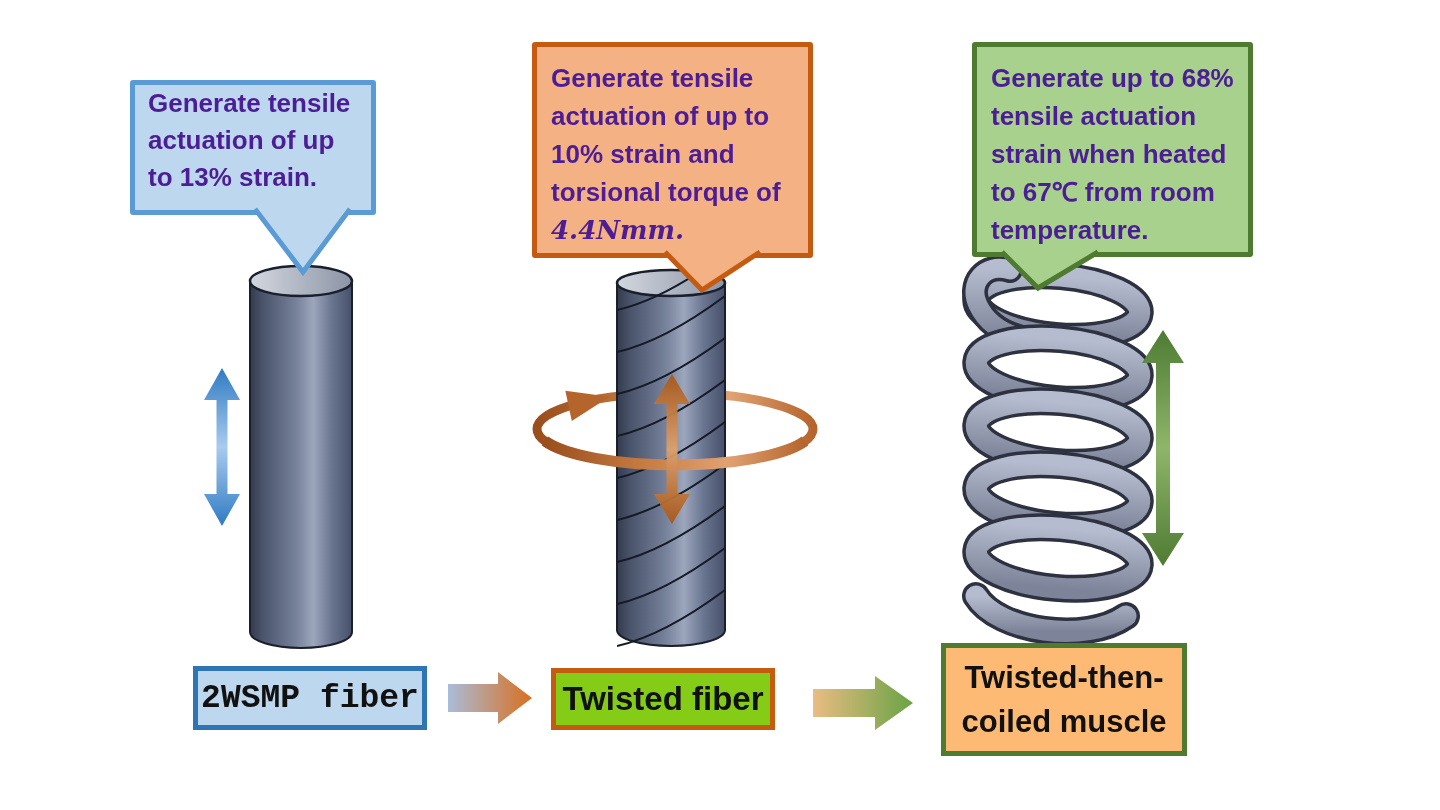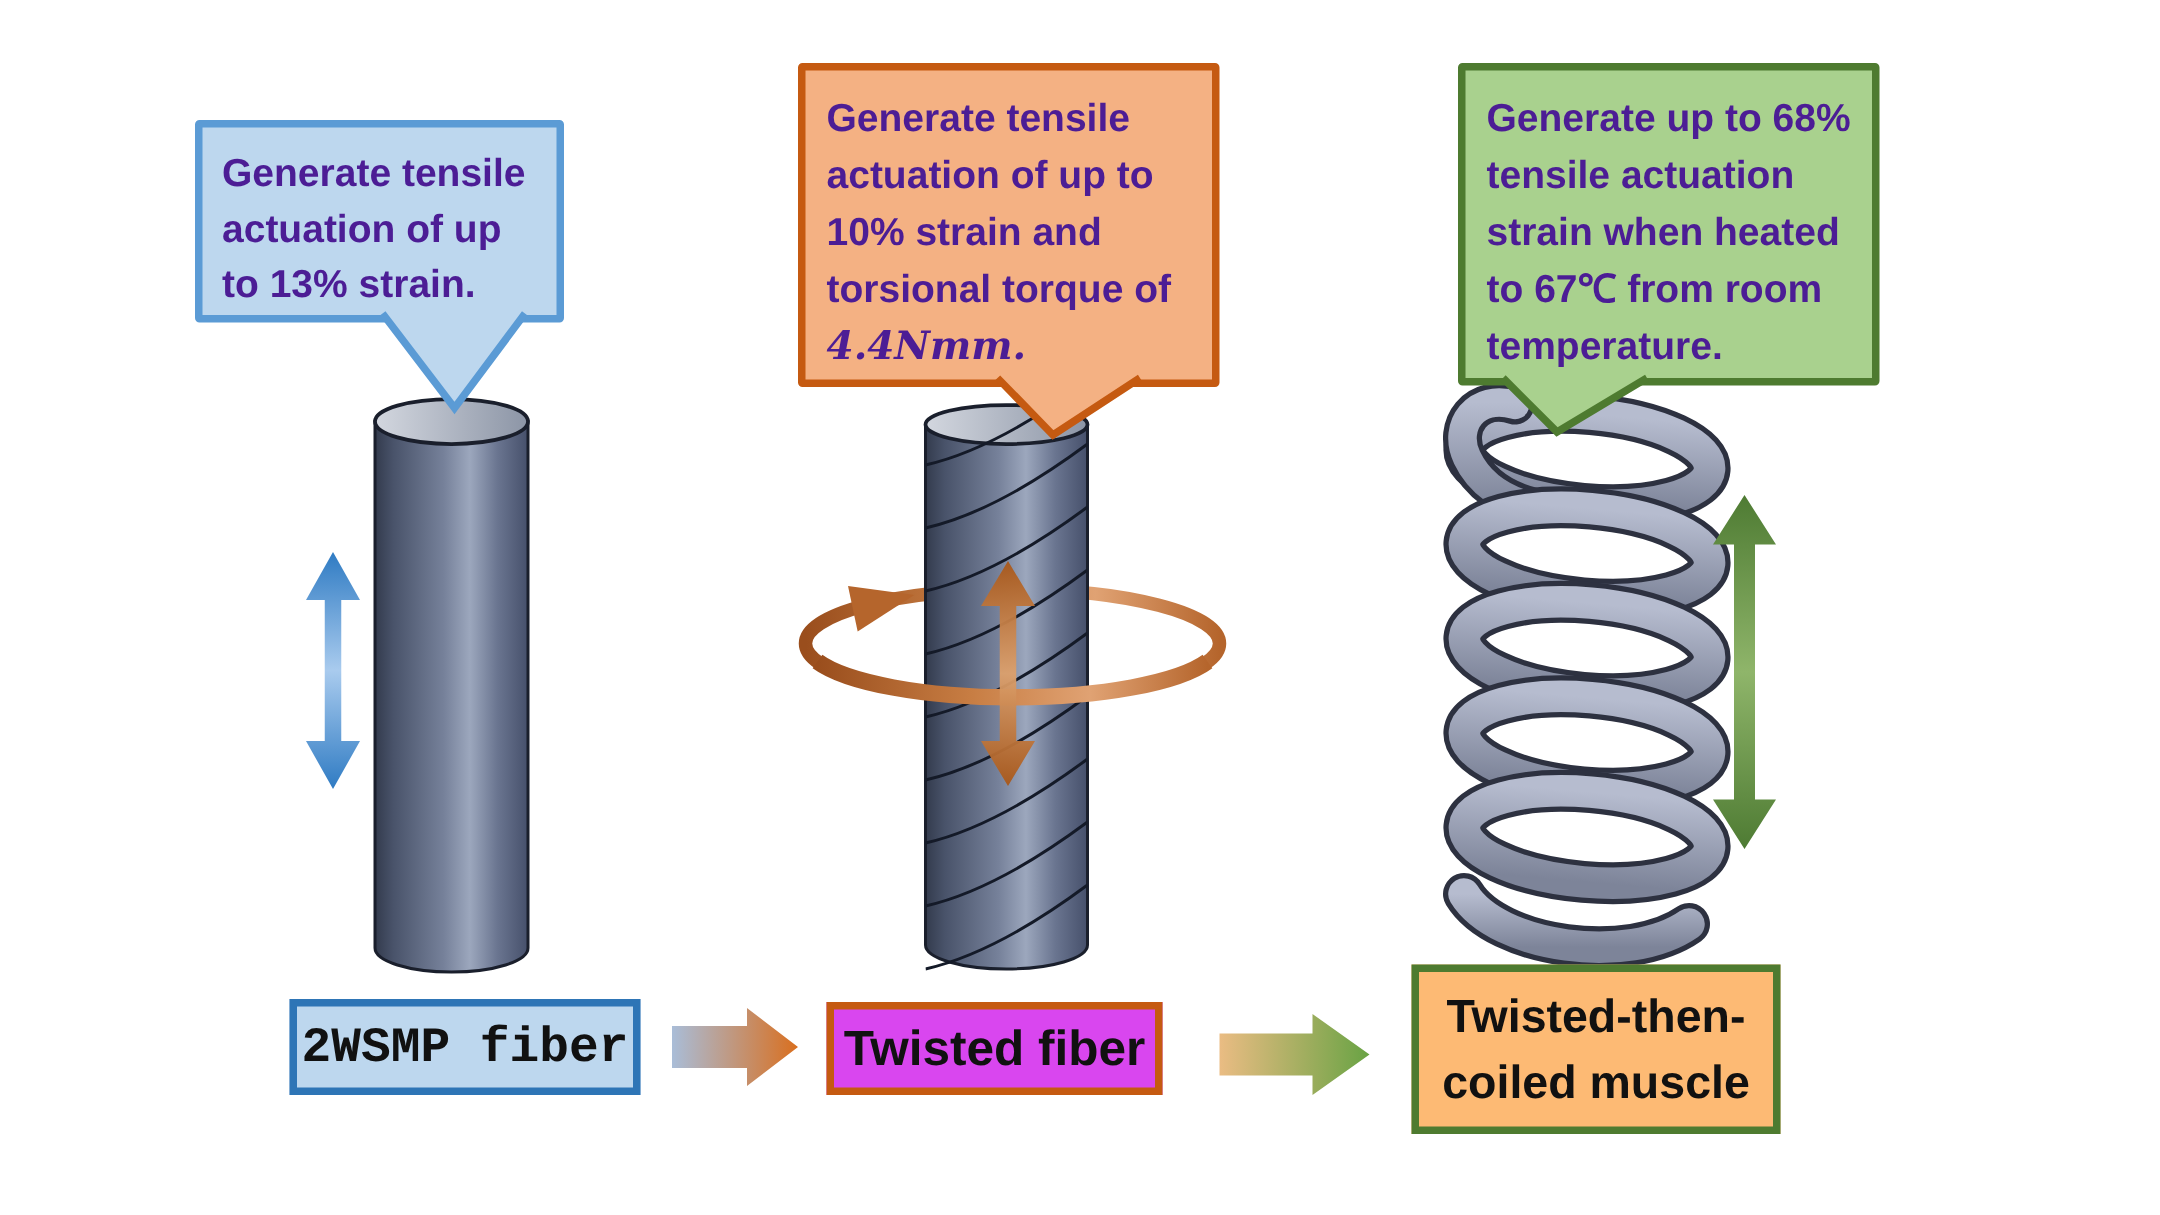--- a/index.html
+++ b/index.html
@@ -2,21 +2,21 @@
 <html><head>
 <meta charset="utf-8">
 <style>
   html,body{margin:0;padding:0;background:#ffffff;}
   .canvas{position:relative;width:1440px;height:810px;background:#ffffff;
           font-family:"Liberation Sans",sans-serif;overflow:hidden;}
   svg.shapes{position:absolute;left:0;top:0;z-index:1;}
   svg.tails{position:absolute;left:0;top:0;z-index:3;pointer-events:none;}
   .callout{position:absolute;box-sizing:border-box;border-style:solid;border-width:5px;
            border-radius:3px;font-weight:bold;color:#4c1d95;z-index:2;}
-  .c1{left:130px;top:80px;width:246px;height:135px;font-size:26px;line-height:37px;padding:12px 8px 0 13px;}
+  .c1{left:130px;top:80px;width:246px;height:135px;font-size:26px;line-height:37px;padding:0 8px 0 13px;}
   .c2{left:532px;top:42px;width:281px;height:216px;font-size:26px;line-height:38px;padding:12px 8px 0 14px;}
   .c3{left:972px;top:42px;width:281px;height:215px;font-size:26px;line-height:38px;padding:12px 8px 0 14px;}
   .math{font-family:"DejaVu Serif",serif;font-style:italic;}
   .label{position:absolute;box-sizing:border-box;border-style:solid;border-width:5px;
          display:flex;align-items:center;justify-content:center;font-weight:bold;color:#111;
          z-index:2;text-align:center;}
   .l1{left:193px;top:666px;width:234px;height:64px;font-size:33px;}
   .l2{left:551px;top:668px;width:224px;height:62px;font-size:33px;}
   .l3{left:941px;top:643px;width:246px;height:113px;font-size:31px;line-height:44px;}
 </style>
@@ -139,20 +139,20 @@
 
   <svg class="tails" width="1440" height="810" viewBox="0 0 1440 810">
     <path d="M255,209 L303,272 L350,209" fill="#BDD7EE" stroke="#5B9BD5" stroke-width="5"></path>
     <path d="M665,252 L702,290 L760,252" fill="#F4B183" stroke="#C55A11" stroke-width="5"></path>
     <path d="M1002,252 L1038,288 L1098,252" fill="#A9D18E" stroke="#4E7B30" stroke-width="5"></path>
   </svg>
 
   <div class="label l1" style="background-color: rgb(189, 215, 238); border-color: rgb(46, 117, 182); font-family: Liberation Mono, monospace;">
     <span>2WSMP fiber</span>
   </div>
-  <div class="label l2" style="background-color: #d946ef; border-color: rgb(197, 90, 17);">
+  <div class="label l2" style="background-color: #84cc16; border-color: rgb(197, 90, 17);">
     <span>Twisted fiber</span>
   </div>
   <div class="label l3" style="background-color: #fdba74; border-color: rgb(78, 123, 48);">
     <span>Twisted-then-coiled muscle</span>
   </div>
 
 </div>
 
 </body></html>

